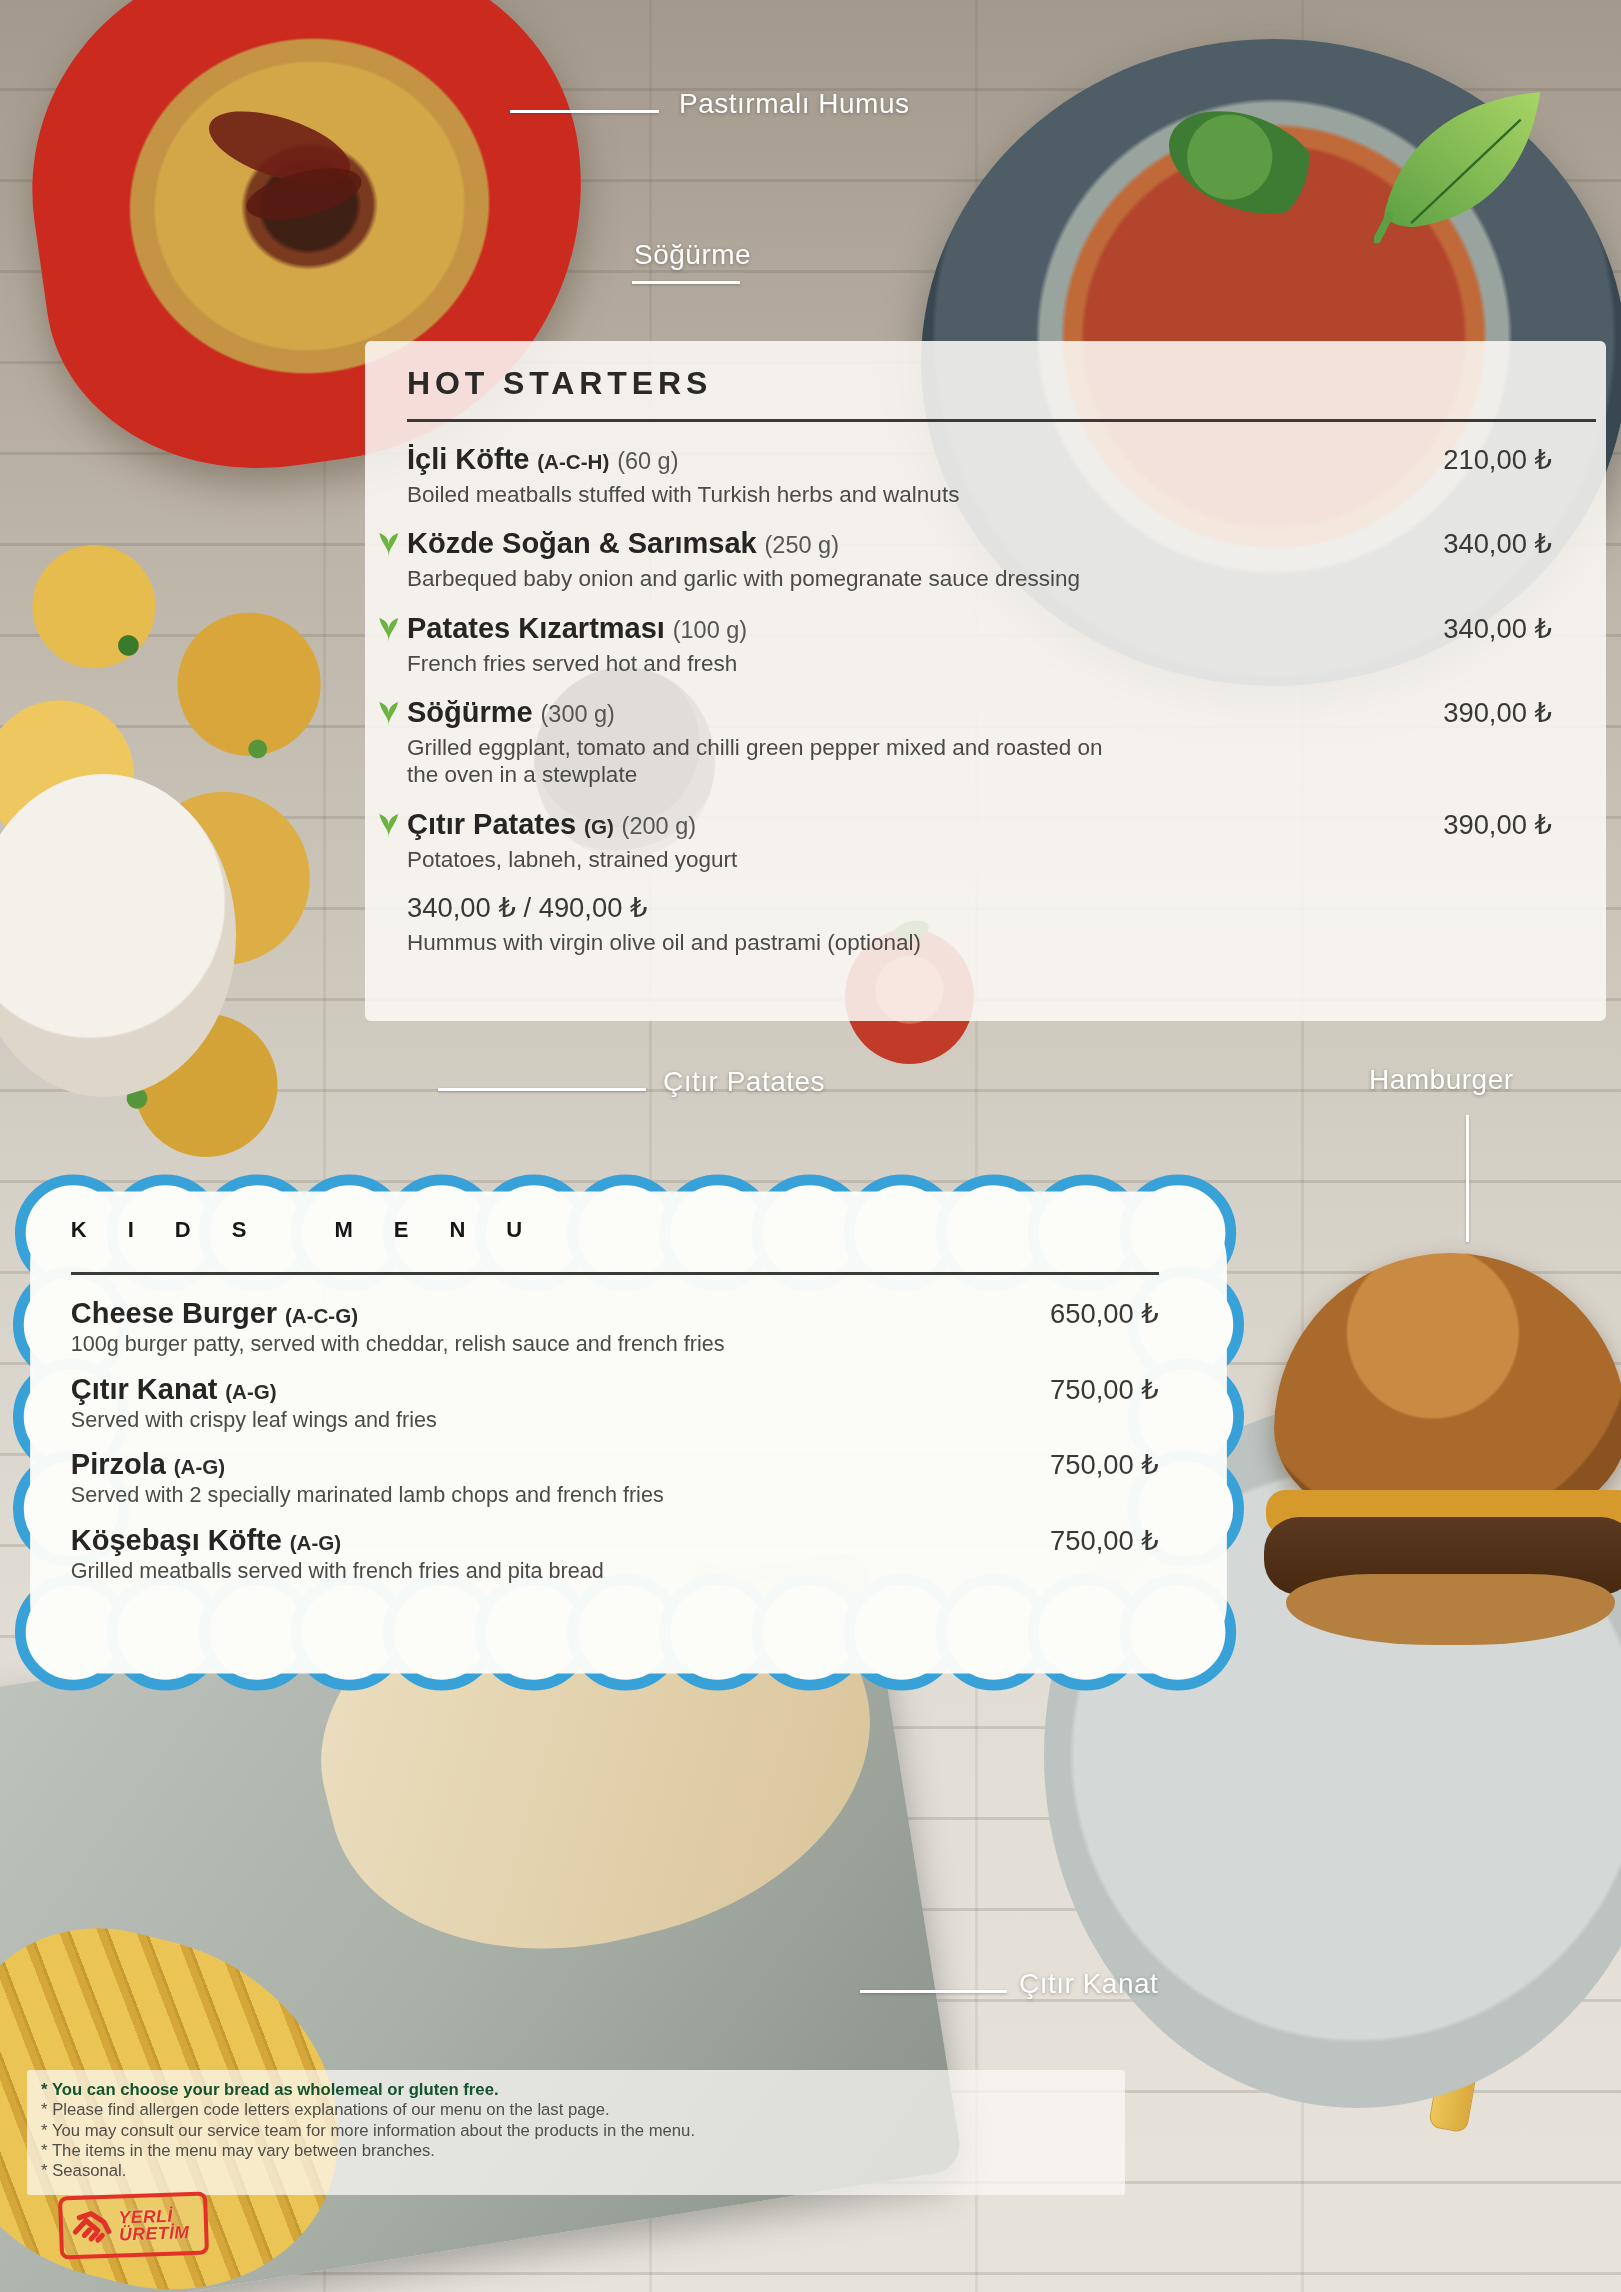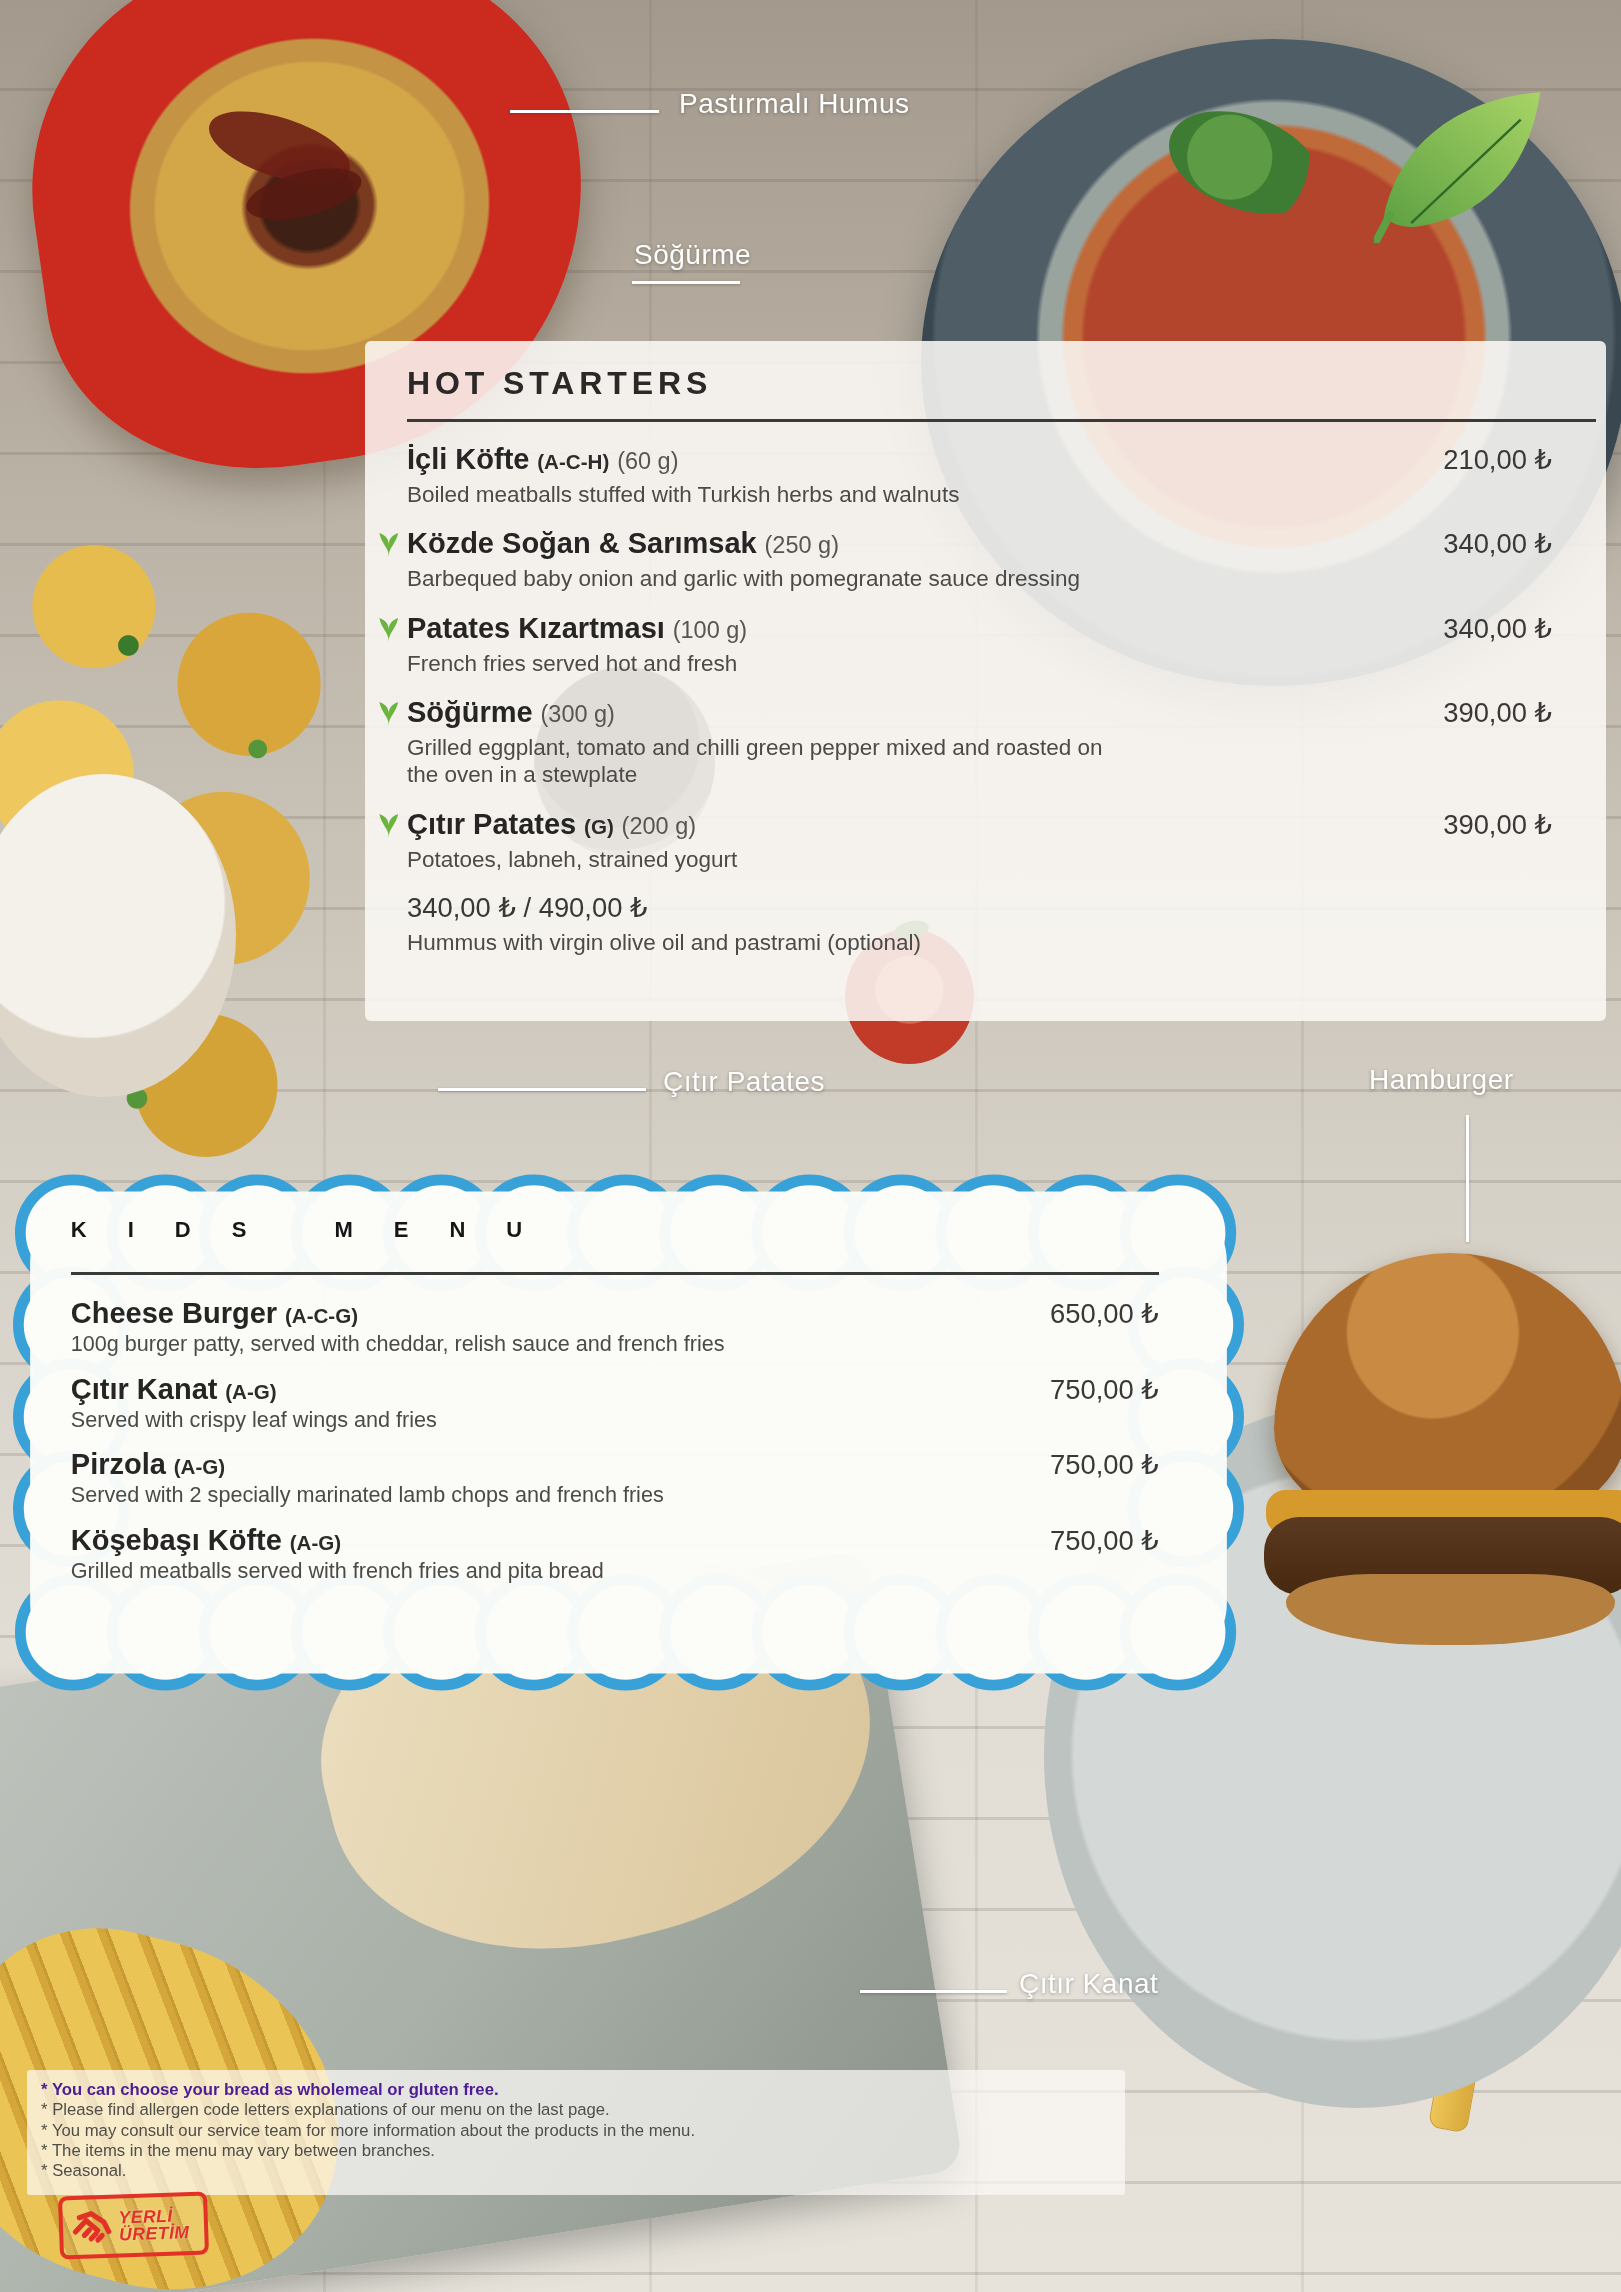--- a/index.html
+++ b/index.html
@@ -143,21 +143,21 @@
   .kids-rule { position:absolute; left:61px; top:100px; width:1088px; height:2.9px; background:#3b3a38; }
   .kids-list { position:absolute; left:61px; top:125px; width:1088px; list-style:none; }
   .kids-list li { margin-bottom:15.7px; }
   .kids-list .iname { font-size:29px; }
   .kids-list .idesc { font-size:21.6px; max-width:941px; margin-top:1px; }
 
   
   .footnotes { position:absolute; left:27.4px; top:2070px; width:1098px; height:125px; z-index:4;
     background:rgba(252,250,246,.72); border-radius:2.9px; padding:9.8px 13.7px; }
   .fnote { font-size:16.7px; line-height:20.4px; color:#504e48; }
-  .fnote.first { font-weight:700; color:#4c1d95; }
+  .fnote.first { font-weight:700; color:#14532d; }
 
   
   .badge { position:absolute; left:59px; top:2194px; width:149px; height:63px; z-index:6;
     border:4.9px solid #e23127; border-radius:8.8px; transform:rotate(-2deg);
     display:flex; align-items:center; gap:4.9px; padding:2.9px 5.9px;
     background:rgba(255,255,255,.12); }
   .badge-text { font-size:17.6px; font-weight:800; font-style:italic; color:#e23127;
     line-height:.95; letter-spacing:0.5px; text-shadow:0 0 2px rgba(255,255,255,.6); }
 </style>
 </head>

